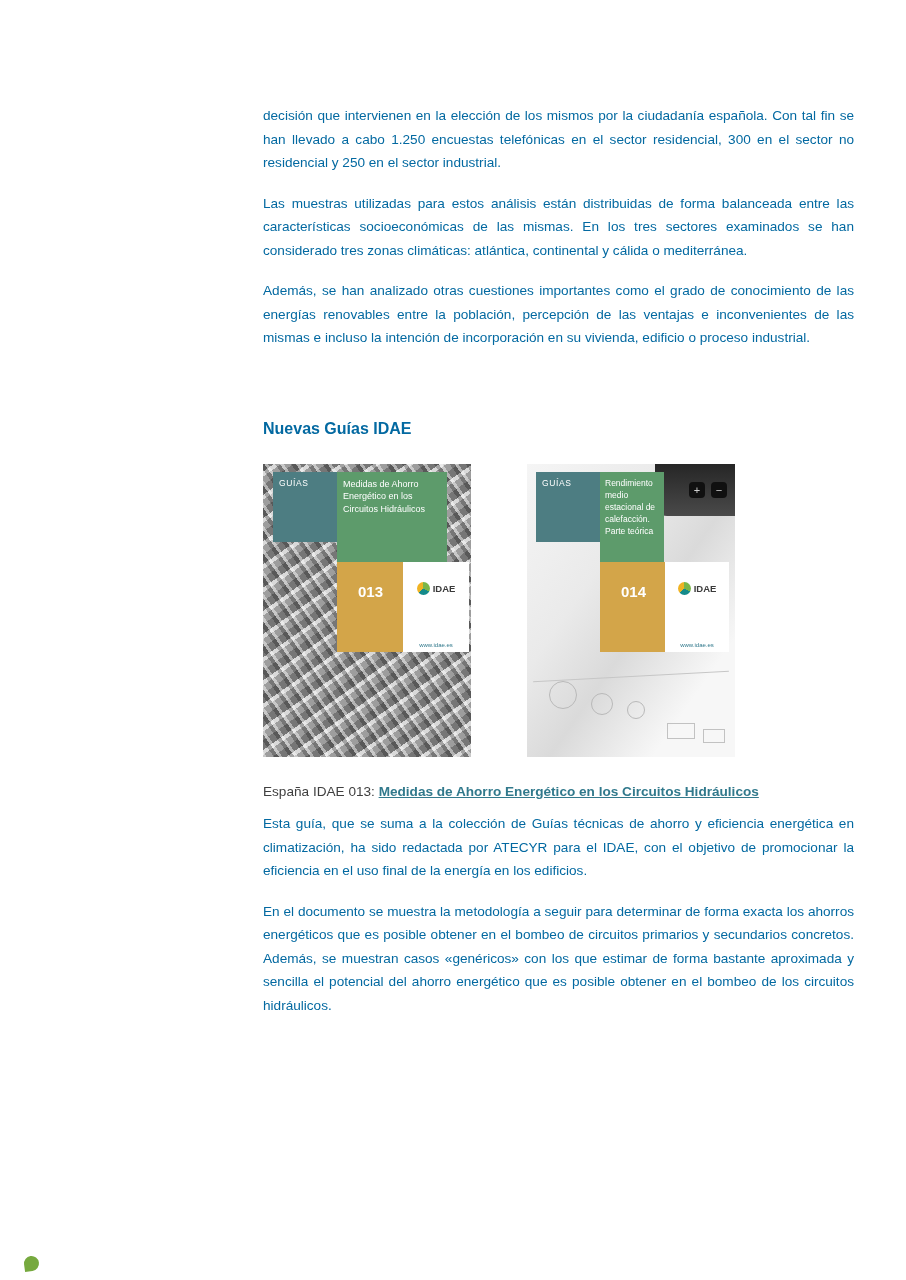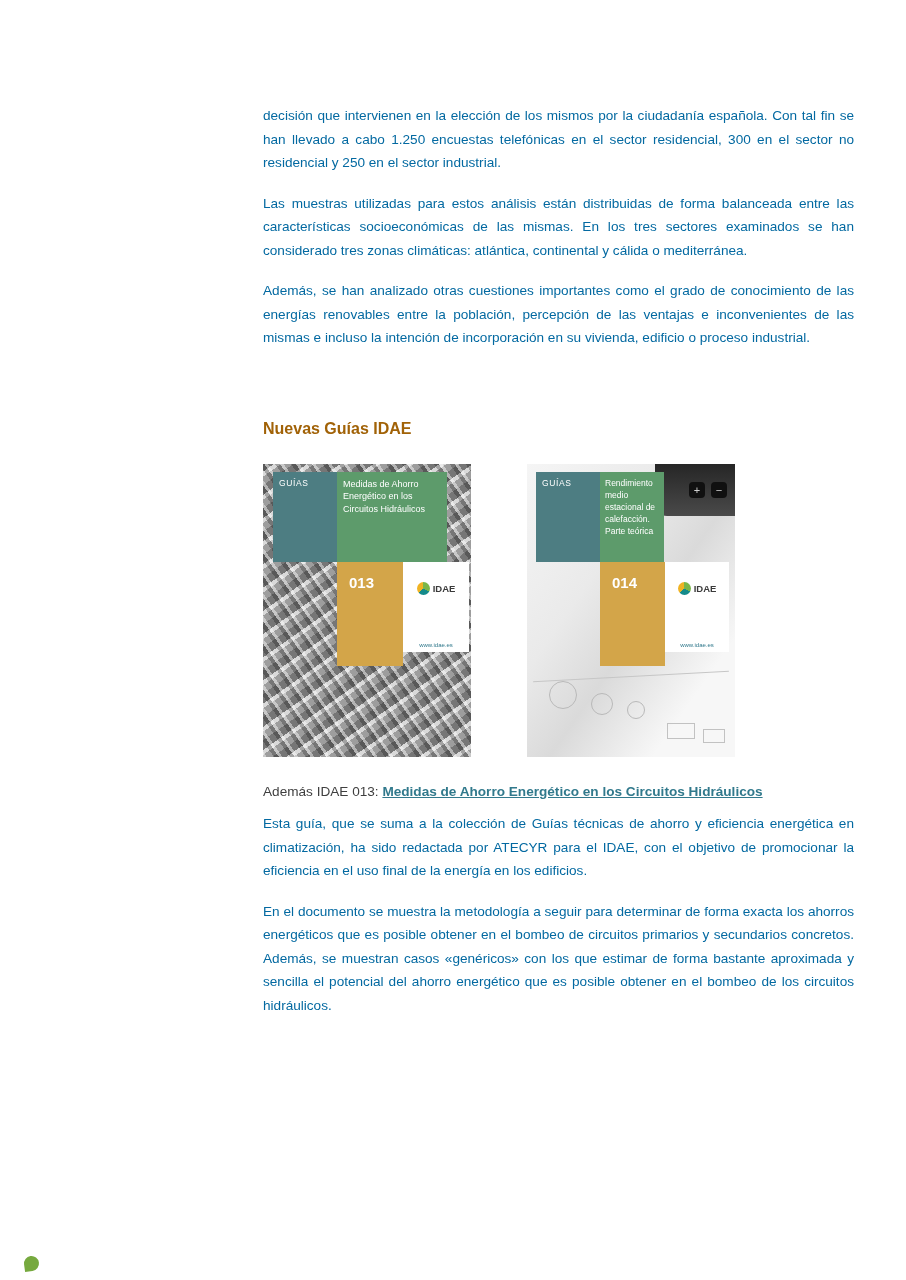--- a/index.html
+++ b/index.html
@@ -2,34 +2,34 @@
 <html><head>
 <meta charset="utf-8">
 <style>
   html,body{margin:0;padding:0;}
   body{
     width:906px;height:1280px;background:#ffffff;position:relative;overflow:hidden;
     font-family:"Liberation Sans",sans-serif;
   }
   .content{position:absolute;left:263px;top:104px;width:591px;}
   .para{font-size:13.6px;line-height:23.5px;color:#0369a1;text-align:justify;margin:0 0 17px 0;}
-  .section-heading{color:#a16207;font-size:16px;font-weight:bold;margin:70px 0 0 0;}
+  .section-heading{color:#0369a1;font-size:16px;font-weight:bold;margin:70px 0 0 0;}
   .covers{display:flex;gap:56px;margin-top:26px;}
   .cover{position:relative;width:208px;height:293px;overflow:hidden;background:#dcdcdc;}
   .cover-photo{position:absolute;inset:0;}
   .photo-braided{
     background-image:
       repeating-linear-gradient(55deg, rgba(255,255,255,.45) 0 3px, rgba(255,255,255,0) 3px 9px, rgba(0,0,0,.25) 9px 13px),
       repeating-linear-gradient(-35deg,#9d9d9d 0 7px,#d9d9d9 7px 11px,#767676 11px 19px);
   }
   .photo-appliance{background:linear-gradient(125deg,#f5f5f5 0%,#eaeaea 35%,#dadada 55%,#f7f7f7 80%);}
   .blk{position:absolute;color:#fff;box-sizing:border-box;}
-  .blk-guias{left:10px;top:8px;width:64px;height:90px;background:#4d7d82;font-size:8.5px;letter-spacing:.6px;padding:6px;}
+  .blk-guias{left:10px;top:8px;width:64px;height:70px;background:#4d7d82;font-size:8.5px;letter-spacing:.6px;padding:6px;}
   .blk-title{left:74px;top:8px;width:110px;height:90px;background:#5d9b6b;font-size:9px;line-height:12.5px;padding:6px;}
-  .blk-num{left:74px;top:98px;width:66px;height:104px;background:#d3a549;font-size:15px;font-weight:bold;padding:12px;}
+  .blk-num{left:74px;top:98px;width:66px;height:90px;background:#d3a549;font-size:15px;font-weight:bold;padding:21px;}
   .blk-logo{left:140px;top:98px;width:66px;height:90px;background:#ffffff;color:#3a3a3a;}
   .cover-014 .blk-guias{left:9px;width:64px;}
   .cover-014 .blk-title{left:73px;width:64px;font-size:8.5px;padding:5px;line-height:12px;}
   .cover-014 .blk-num{left:73px;width:65px;}
   .cover-014 .blk-logo{left:138px;width:64px;}
   .logo-row{display:flex;align-items:center;justify-content:center;gap:3px;margin-top:20px;}
   .logo-dot{width:13px;height:13px;border-radius:50%;
     background:conic-gradient(#7ab648 0 120deg,#148a8a 120deg 230deg,#f0b323 230deg 360deg);}
   .logo-text{font-size:9.5px;font-weight:bold;color:#3a3a3a;}
   .logo-url{position:absolute;bottom:4px;left:0;right:0;text-align:center;font-size:6px;color:#31798c;}
@@ -101,21 +101,21 @@
         <div class="logo-row">
           <span class="logo-dot"></span>
           <span class="logo-text">IDAE</span>
         </div>
         <div class="logo-url">www.idae.es</div>
       </div>
     </div>
 
   </div>
 
-  <p class="caption"><span>Además IDAE 013: </span><a class="caption-link">Medidas de Ahorro Energético en los Circuitos Hidráulicos</a></p>
+  <p class="caption"><span>España IDAE 013: </span><a class="caption-link">Medidas de Ahorro Energético en los Circuitos Hidráulicos</a></p>
 
   <div class="bottom-paras">
     <p class="para">Esta guía, que se suma a la colección de Guías técnicas de ahorro y eficiencia energética en climatización, ha sido redactada por ATECYR para el IDAE, con el objetivo de promocionar la eficiencia en el uso final de la energía en los edificios.</p>
     <p class="para">En el documento se muestra la metodología a seguir para determinar de forma exacta los ahorros energéticos que es posible obtener en el bombeo de circuitos primarios y secundarios concretos. Además, se muestran casos «genéricos» con los que estimar de forma bastante aproximada y sencilla el potencial del ahorro energético que es posible obtener en el bombeo de los circuitos hidráulicos.</p>
   </div>
 
 </div>
 
 <div class="footer-mark"></div>
 

